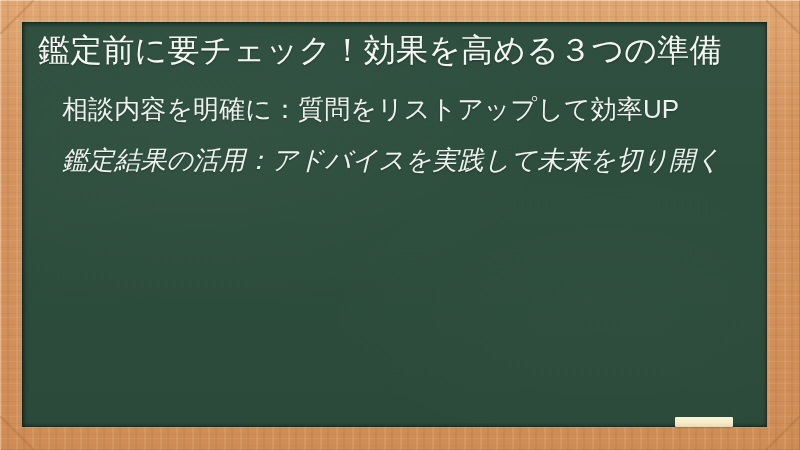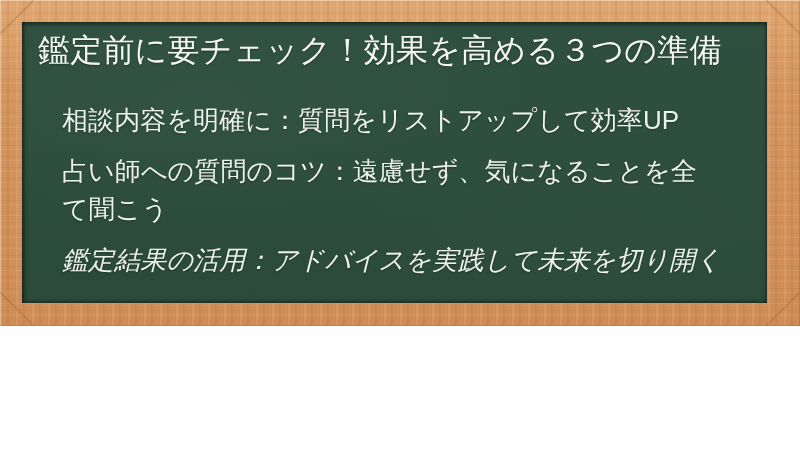--- a/index.html
+++ b/index.html
@@ -5,21 +5,21 @@
 <style>
   html, body {
     margin: 0;
     padding: 0;
     background: #ffffff;
   }
 
   #slide {
     position: relative;
     width: 800px;
-    height: 326px;
+    height: 450px;
     overflow: hidden;
     font-family: "Liberation Sans", "DejaVu Sans", sans-serif;
     
     background-color: #d4955f;
   }
 
   
   .frame {
     position: absolute;
     inset: 0;
@@ -113,21 +113,21 @@
     line-height: 41px;
     font-weight: 400;
     letter-spacing: 0.2px;
     text-shadow: 0 1px 2px rgba(0,0,0,0.32);
     white-space: pre-wrap;
     word-break: break-word;
   }
 
   
   .lines {
-    margin: 30px 0 0 0;
+    margin: 19px 0 0 0;
     padding: 0 26px 0 32px;
     list-style: none;
   }
 
   .line-item {
     color: #eef2ee;
     font-size: 26px;
     line-height: 38px;
     font-weight: 400;
     letter-spacing: 0.1px;
@@ -161,21 +161,20 @@
   <div class="miter bl"></div>
   <div class="miter br"></div>
 
   <div class="board">
     <div class="board-content">
 
       <h1 class="title">鑑定前に要チェック！効果を高める３つの準備</h1>
 
       <ul class="lines">
         <li class="line-item">相談内容を明確に：質問をリストアップして効率UP</li>
-        <li class="line-item">占い師への質問のコツ：遠慮せず、気になることを全て聞こう</li>
         <li class="line-item">鑑定結果の活用：アドバイスを実践して未来を切り開く</li>
       </ul>
 
     </div>
   </div>
 
   <div class="chalk"></div>
 
 </div>
 

